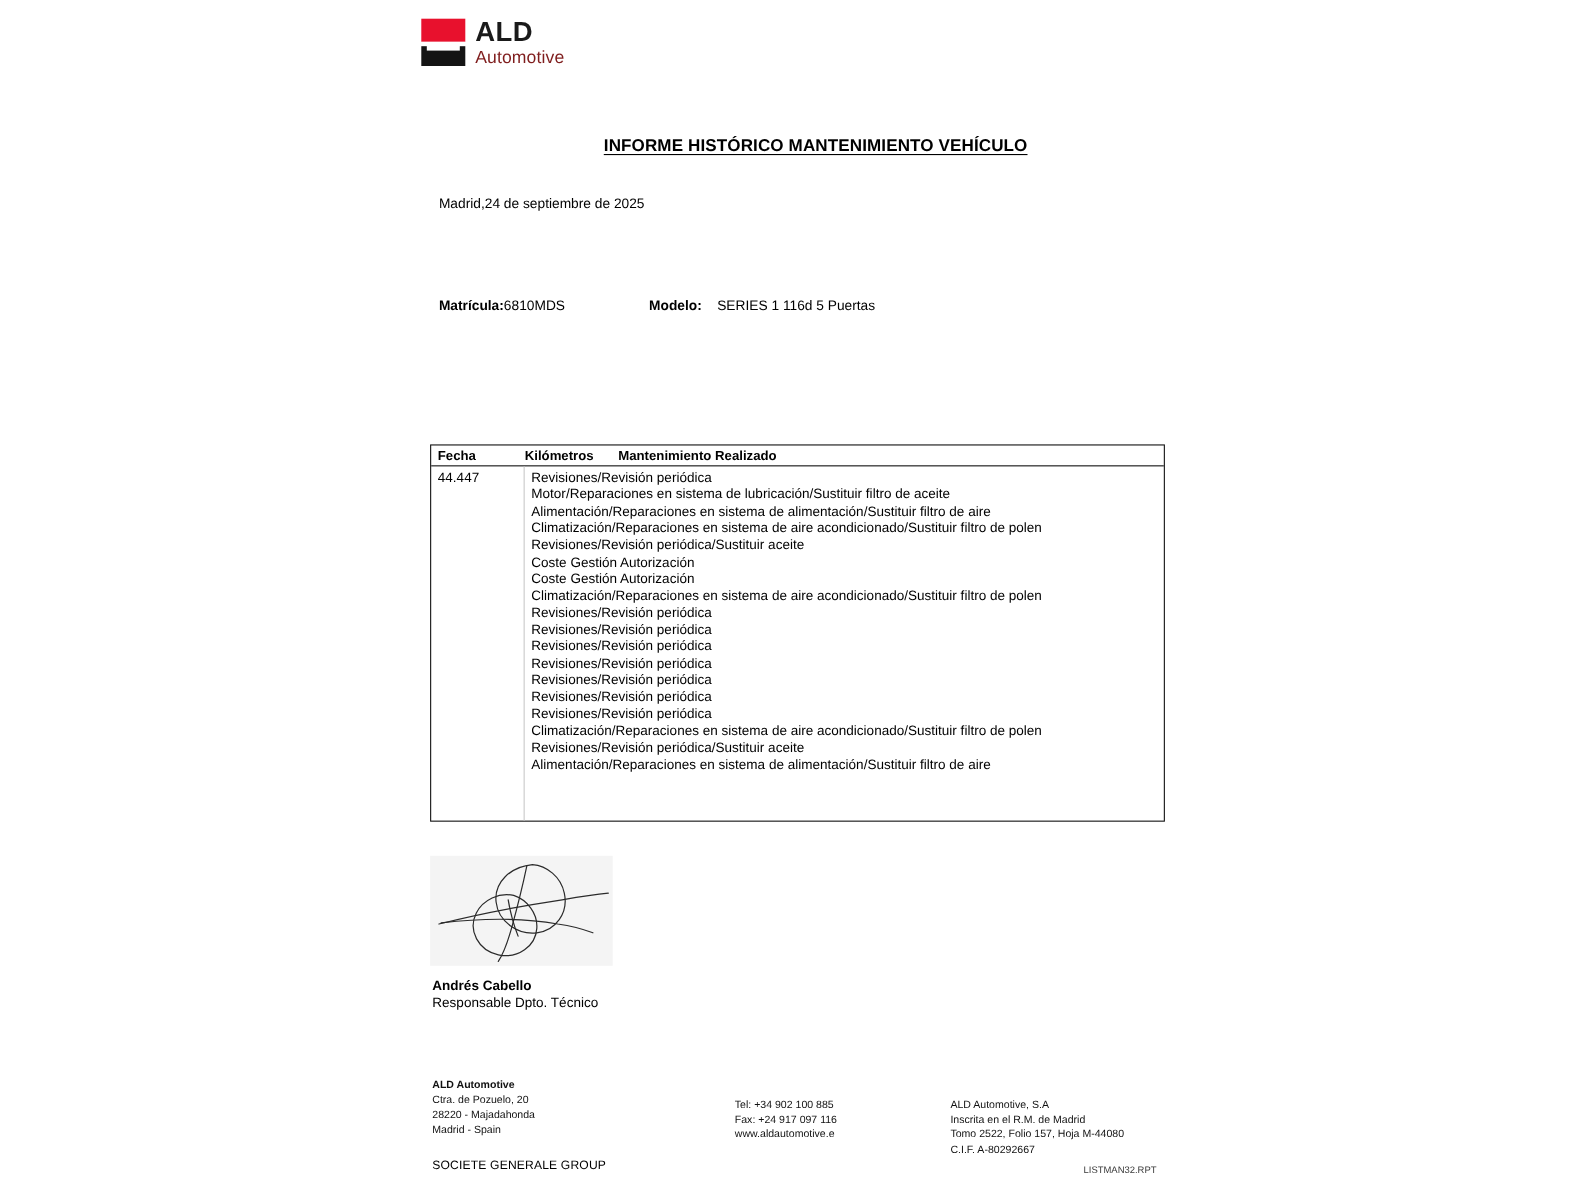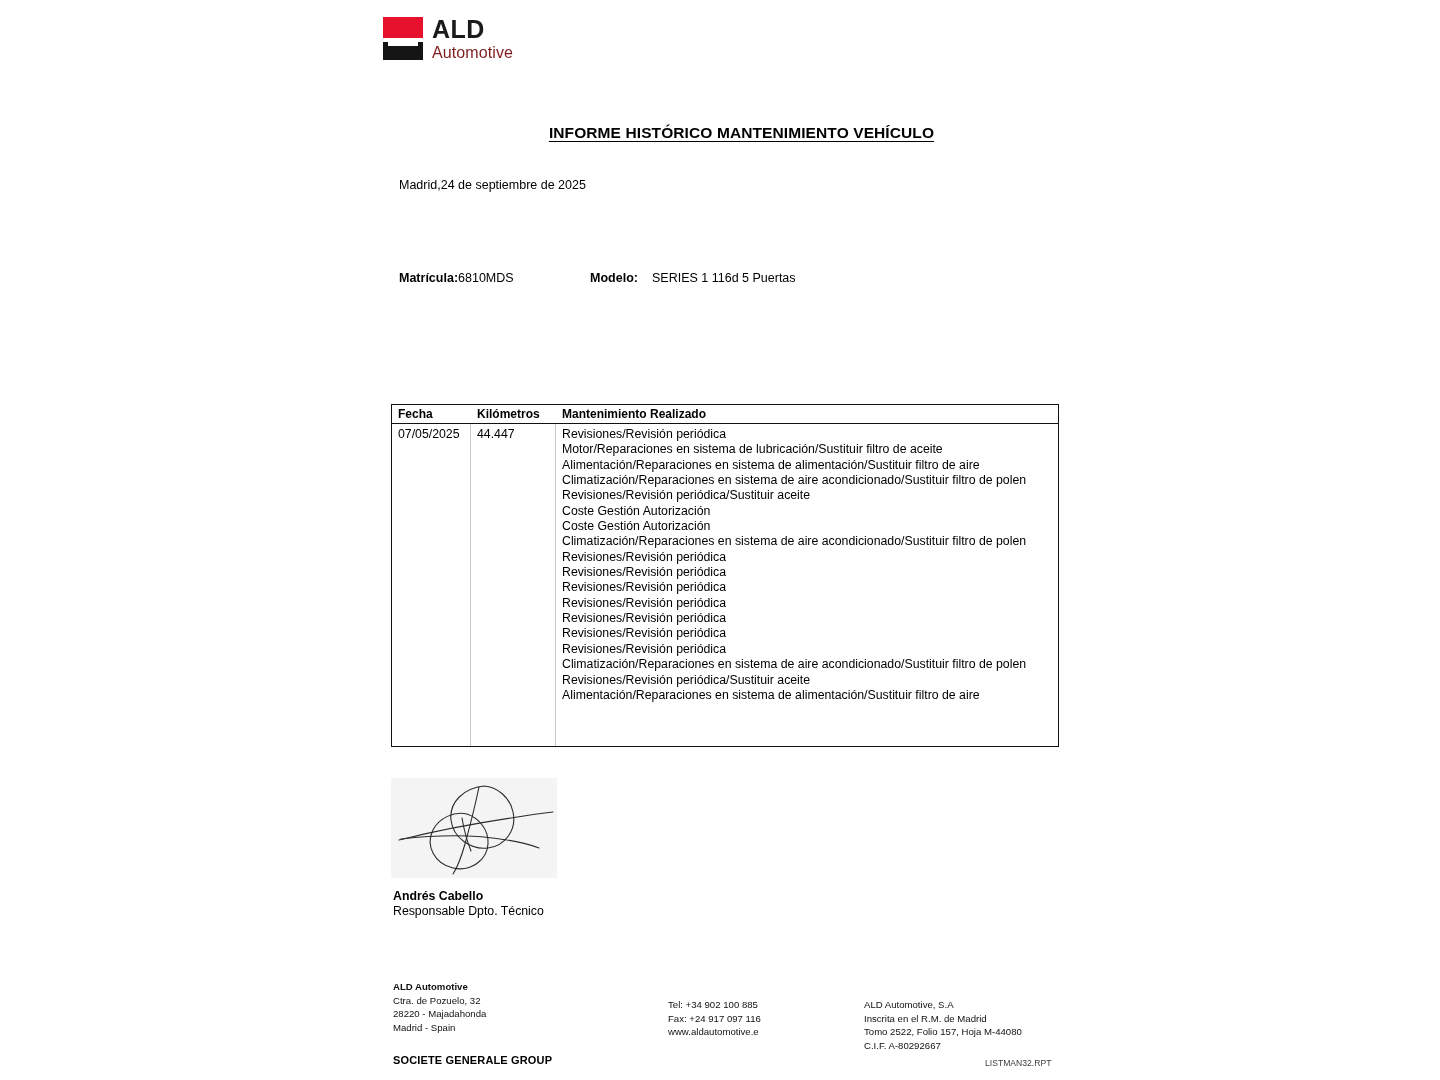--- a/index.html
+++ b/index.html
@@ -222,21 +222,21 @@
   }
   .f-col.c1 { left: 393px; top: 0px; }
   .f-col.c2 { left: 668px; top: 18px; }
   .f-col.c3 { left: 864px; top: 18px; }
   .f-col .bold { font-weight: bold; font-size: 9.6px; }
   .f-sgg {
     position: absolute;
     left: 393px;
     top: 1054px;
     font-size: 11px;
-    font-weight: bold;
+    font-weight: normal;
     letter-spacing: 0.15px;
   }
   .f-rpt {
     position: absolute;
     left: 985px;
     top: 1058px;
     font-size: 8.6px;
     color: #3a3a3a;
   }
 </style>
@@ -266,21 +266,20 @@
     <span class="lbl slot-plate-label">Matrícula:</span><span class="slot-plate-val">6810MDS</span><span class="lbl slot-model-label">Modelo:</span><span class="slot-model-val">SERIES 1 116d 5 Puertas</span>
   </div>
 
   <div class="mtable">
     <div class="thead">
       <div class="th col-fecha">Fecha</div>
       <div class="th col-km">Kilómetros</div>
       <div class="th col-mant">Mantenimiento Realizado</div>
     </div>
     <div class="tbody">
-      <div class="cell col-fecha">07/05/2025</div>
       <div class="cell col-km">44.447</div>
       <div class="cell col-mant" id="maint-list">
           <div class="m-line">Revisiones/Revisión periódica</div>
           <div class="m-line">Motor/Reparaciones en sistema de lubricación/Sustituir filtro de aceite</div>
           <div class="m-line">Alimentación/Reparaciones en sistema de alimentación/Sustituir filtro de aire</div>
           <div class="m-line">Climatización/Reparaciones en sistema de aire acondicionado/Sustituir filtro de polen</div>
           <div class="m-line">Revisiones/Revisión periódica/Sustituir aceite</div>
           <div class="m-line">Coste Gestión Autorización</div>
           <div class="m-line">Coste Gestión Autorización</div>
           <div class="m-line">Climatización/Reparaciones en sistema de aire acondicionado/Sustituir filtro de polen</div>
@@ -309,21 +308,21 @@
         <path d="M10 61 C 44 57, 82 56, 116 62 C 130 64, 140 67, 148 70"></path>
       </g>
     </svg>
   </div>
   <div class="sign-name">Andrés Cabello</div>
   <div class="sign-role">Responsable Dpto. Técnico</div>
 
   <div class="footer">
     <div class="f-col c1">
       <div class="bold">ALD Automotive</div>
-      <div>Ctra. de Pozuelo, 32</div>
+      <div>Ctra. de Pozuelo, 20</div>
       <div>28220 - Majadahonda</div>
       <div>Madrid - Spain</div>
     </div>
     <div class="f-col c2">
       <div>Tel:  +34 902 100 885</div>
       <div>Fax: +24 917 097 116</div>
       <div>www.aldautomotive.e</div>
     </div>
     <div class="f-col c3">
       <div>ALD Automotive, S.A</div>

